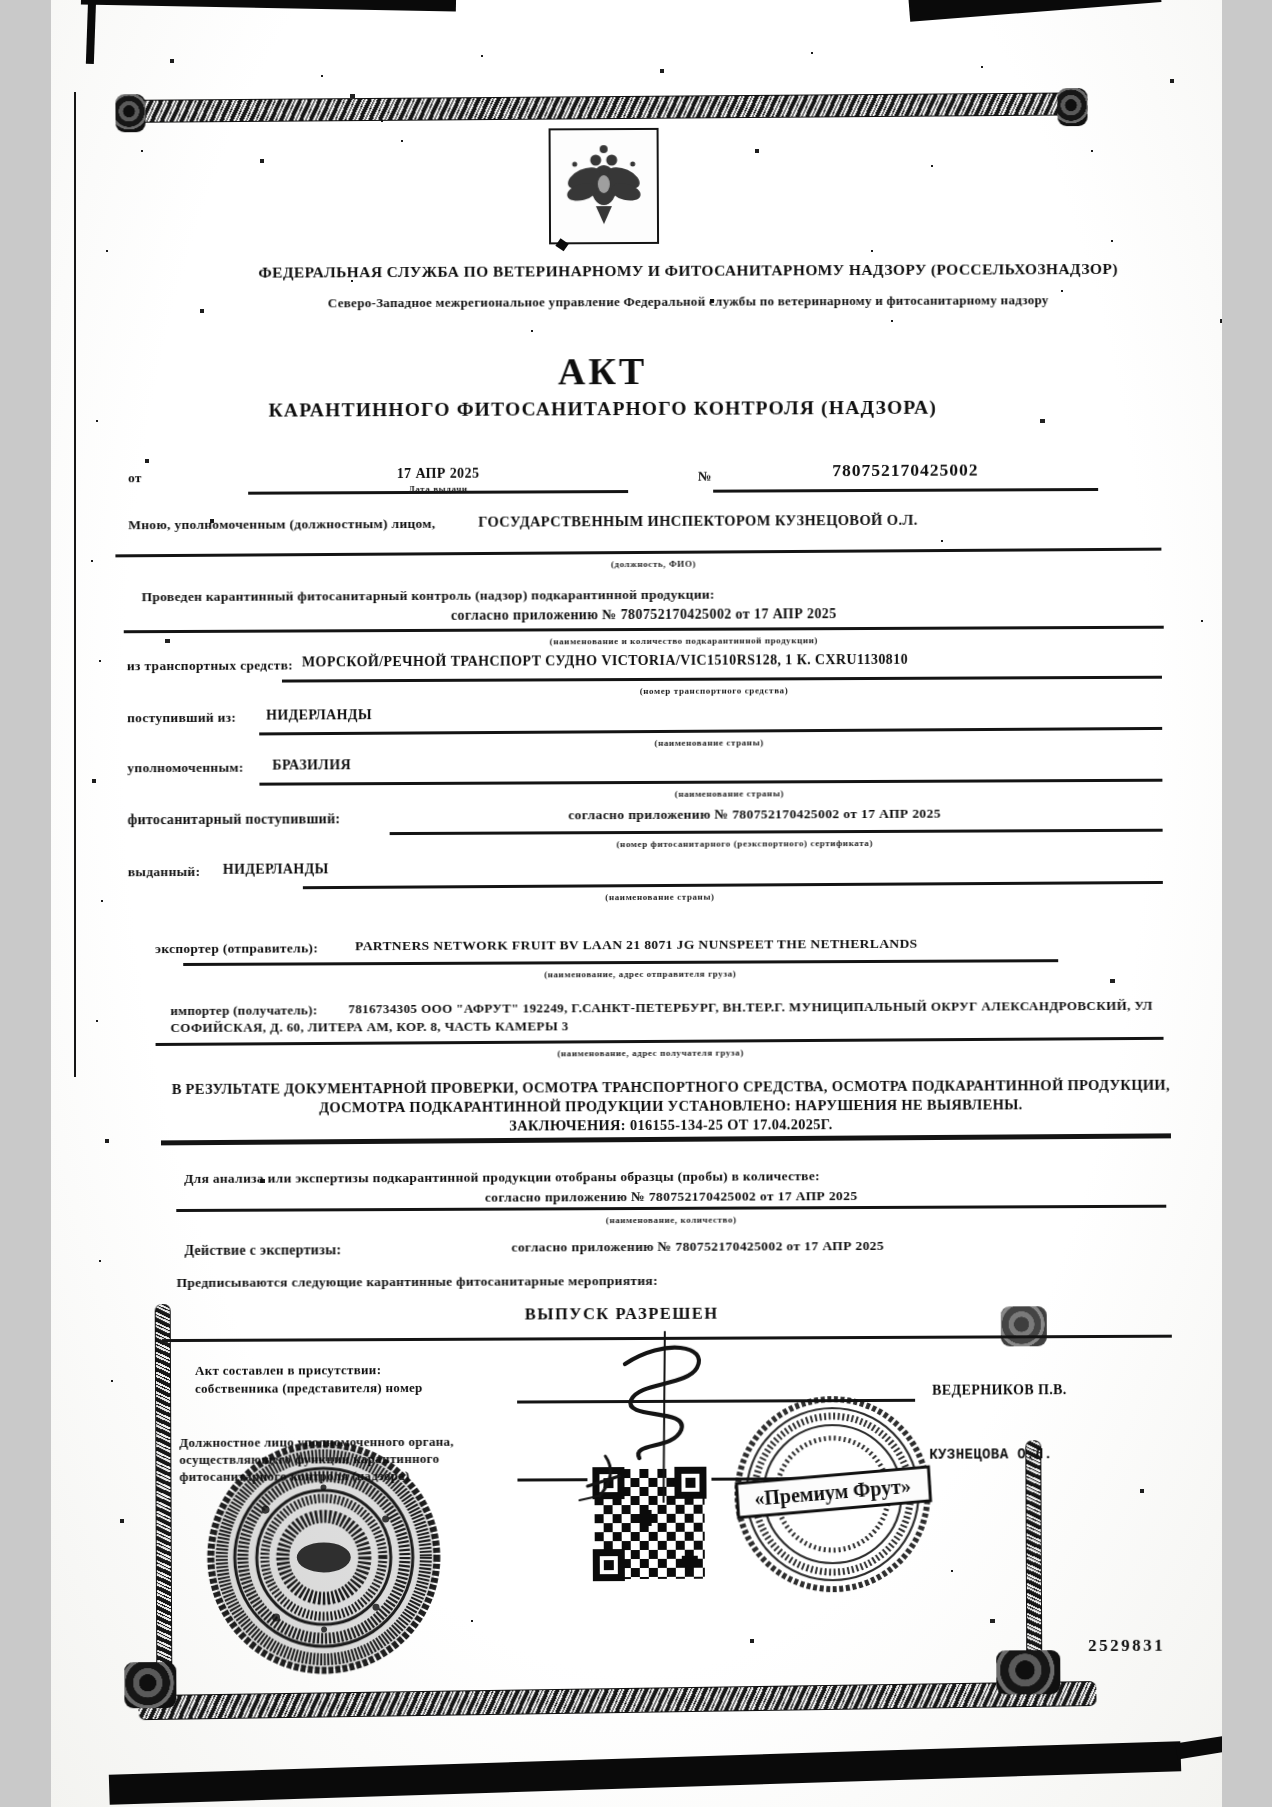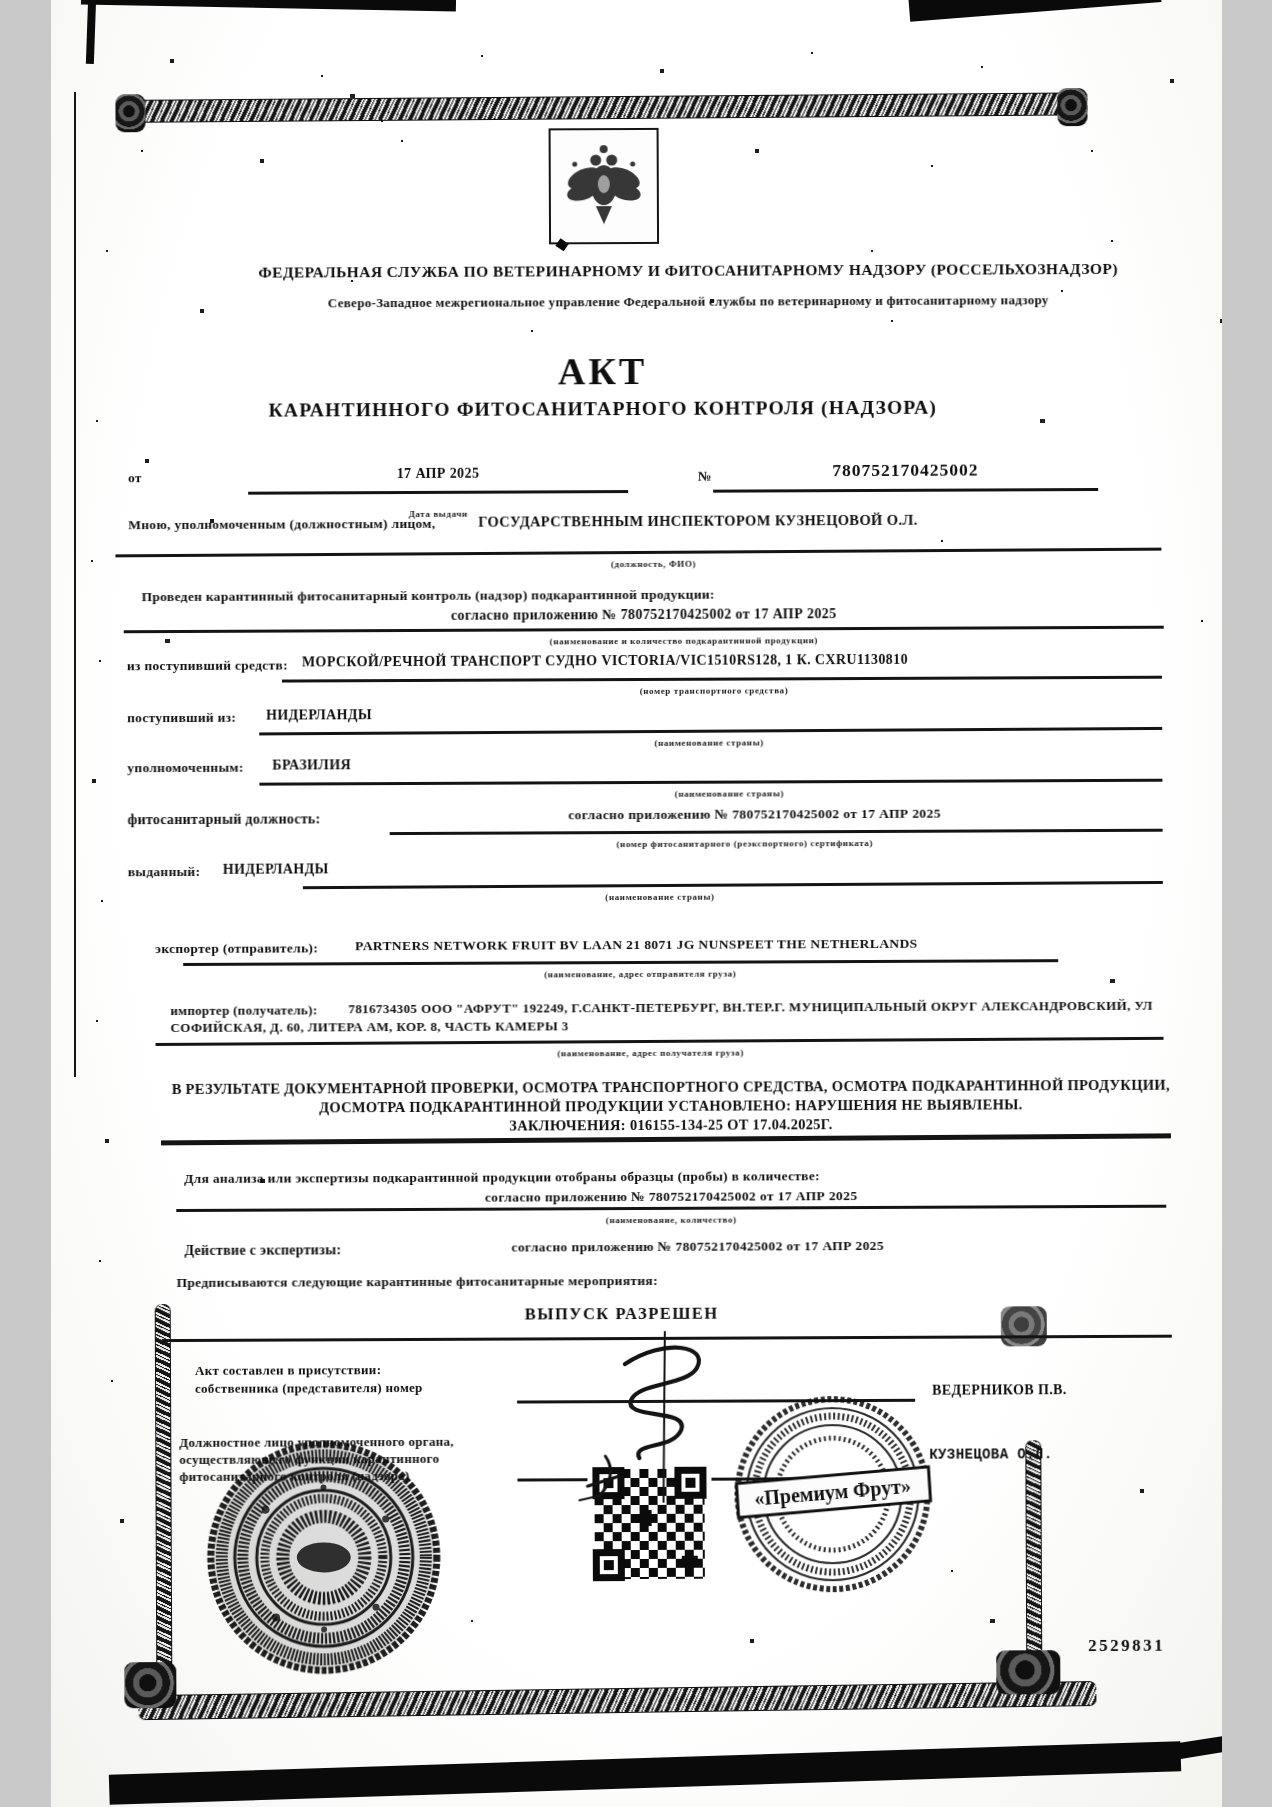--- a/index.html
+++ b/index.html
@@ -100,51 +100,51 @@
 
     <div class="abs hdr" style="left:86px;top:262px;width:1100px;font-size:15.5px;letter-spacing:.4px;">ФЕДЕРАЛЬНАЯ СЛУЖБА ПО ВЕТЕРИНАРНОМУ И ФИТОСАНИТАРНОМУ НАДЗОРУ (РОССЕЛЬХОЗНАДЗОР)</div>
     <div class="abs hdr" style="left:136px;top:294px;width:1000px;font-size:13px;letter-spacing:.3px;">Северо-Западное межрегиональное управление Федеральной службы по ветеринарному и фитосанитарному надзору</div>
 
     <div class="abs hdr" style="left:60px;top:349px;width:980px;font-size:38px;letter-spacing:3px;">АКТ</div>
     <div class="abs hdr" style="left:60px;top:398px;width:980px;font-size:19.5px;letter-spacing:1.2px;">КАРАНТИННОГО ФИТОСАНИТАРНОГО КОНТРОЛЯ (НАДЗОРА)</div>
 
     <span class="abs lbl" style="left:75px;top:468px;">от</span>
     <div class="abs val ctr" style="left:195px;top:465px;width:380px;">17 АПР 2025</div>
     <div class="abs uline" style="left:195px;top:490px;width:380px;"></div>
-    <div class="abs cap" style="left:290px;top:508px;width:190px;">Дата выдачи</div>
+    <div class="abs cap" style="left:290px;top:483px;width:190px;">Дата выдачи</div>
     <span class="abs lbl" style="left:645px;top:469px;">№</span>
     <div class="abs val ctr" style="left:660px;top:461px;width:385px;font-size:17.5px;letter-spacing:1px;">780752170425002</div>
     <div class="abs uline" style="left:660px;top:490px;width:385px;"></div>
 
     <span class="abs lbl" style="left:75px;top:515px;">Мною, уполномоченным (должностным) лицом,</span>
     <span class="abs val" style="left:425px;top:513px;font-size:14.5px;">ГОСУДАРСТВЕННЫМ ИНСПЕКТОРОМ КУЗНЕЦОВОЙ О.Л.</span>
     <div class="abs uline" style="left:62px;top:551px;width:1046px;transform:rotate(-0.12deg);"></div>
     <div class="abs cap" style="left:480px;top:559px;width:240px;">(должность, ФИО)</div>
 
     <span class="abs lbl" style="left:88px;top:587px;">Проведен карантинный фитосанитарный контроль (надзор) подкарантинной продукции:</span>
     <div class="abs val ctr" style="left:70px;top:607px;width:1040px;">согласно приложению № 780752170425002 от 17 АПР 2025</div>
     <div class="abs uline" style="left:70px;top:628px;width:1040px;"></div>
     <div class="abs cap" style="left:420px;top:636px;width:420px;">(наименование и количество подкарантинной продукции)</div>
 
-    <span class="abs lbl" style="left:73px;top:656px;">из поступивший средств:</span>
+    <span class="abs lbl" style="left:73px;top:656px;">из транспортных средств:</span>
     <span class="abs val" style="left:248px;top:653px;">МОРСКОЙ/РЕЧНОЙ ТРАНСПОРТ СУДНО VICTORIA/VIC1510RS128, 1 К. CXRU1130810</span>
     <div class="abs uline" style="left:228px;top:678px;width:880px;"></div>
     <div class="abs cap" style="left:510px;top:686px;width:300px;">(номер транспортного средства)</div>
 
     <span class="abs lbl" style="left:73px;top:708px;">поступивший из:</span>
     <span class="abs val" style="left:212px;top:706px;">НИДЕРЛАНДЫ</span>
     <div class="abs uline" style="left:205px;top:730px;width:903px;transform:rotate(-0.1deg);"></div>
     <div class="abs cap" style="left:520px;top:738px;width:270px;">(наименование страны)</div>
 
     <span class="abs lbl" style="left:73px;top:758px;">уполномоченным:</span>
     <span class="abs val" style="left:218px;top:756px;">БРАЗИЛИЯ</span>
     <div class="abs uline" style="left:205px;top:781px;width:903px;"></div>
     <div class="abs cap" style="left:540px;top:789px;width:270px;">(наименование страны)</div>
 
-    <span class="abs lbl" style="left:73px;top:810px;font-size:14px;">фитосанитарный должность:</span>
+    <span class="abs lbl" style="left:73px;top:810px;font-size:14px;">фитосанитарный поступивший:</span>
     <div class="abs val ctr" style="left:420px;top:807px;width:560px;font-size:13.5px;">согласно приложению № 780752170425002 от 17 АПР 2025</div>
     <div class="abs uline" style="left:335px;top:831px;width:773px;"></div>
     <div class="abs cap" style="left:500px;top:839px;width:380px;">(номер фитосанитарного (реэкспортного) сертификата)</div>
 
     <span class="abs lbl" style="left:73px;top:862px;">выданный:</span>
     <span class="abs val" style="left:168px;top:860px;">НИДЕРЛАНДЫ</span>
     <div class="abs uline" style="left:248px;top:884px;width:860px;transform:rotate(-0.1deg);"></div>
     <div class="abs cap" style="left:470px;top:892px;width:270px;">(наименование страны)</div>
 
     <span class="abs lbl" style="left:100px;top:939px;font-size:13.5px;">экспортер (отправитель):</span>

